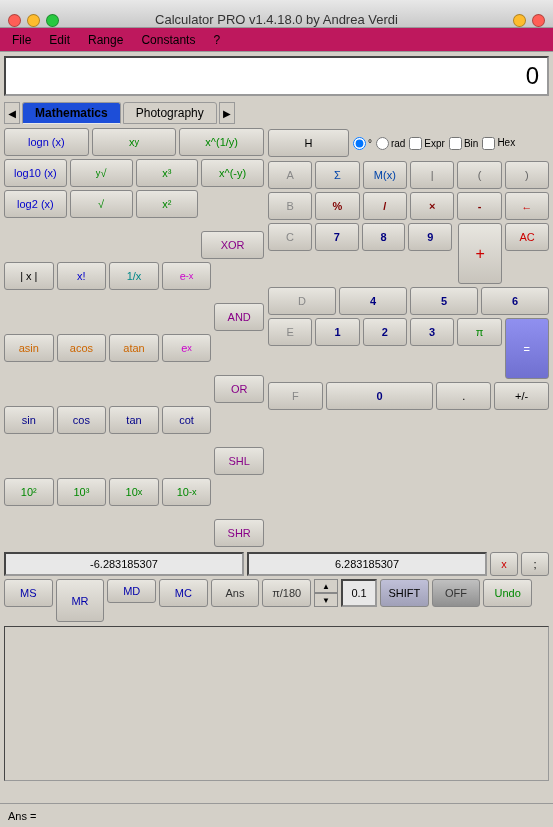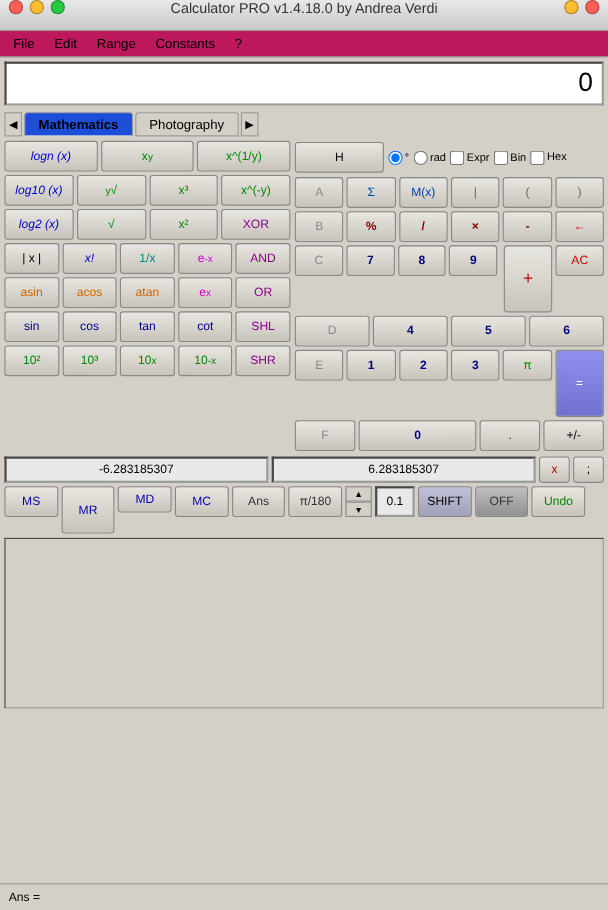--- a/index.html
+++ b/index.html
@@ -10,21 +10,21 @@
       font-family: 'Arial', sans-serif;
       font-size: 12px;
       overflow: hidden;
     }
 
     
     .titlebar {
       height: 28px;
       background: linear-gradient(to bottom, #e8e8e8, #c8c8c8);
       display: flex;
-      align-items: flex-start;
+      align-items: flex-end;
       justify-content: center;
       border-bottom: 1px solid #999;
       position: relative;
     }
     .titlebar-title {
       font-size: 13px;
       color: #333;
     }
     .titlebar-buttons {
       position: absolute;
@@ -153,23 +153,23 @@
       cursor: pointer;
       font-size: 11px;
       border-radius: 3px;
       display: flex;
       align-items: center;
       justify-content: center;
       flex: 1;
       color: #000;
       text-align: center;
     }
-    .btn-blue { color: #0000cc; font-style: italic; }
+    .btn-blue { color: #0000cc; }
     .btn-green { color: #008800; }
-    .btn-purple { color: #880088; }
+    .btn-purple { color: #880088; margin-top: 41px; }
     .btn-magenta { color: #cc00cc; }
     .btn-teal { color: #008888; }
     .btn-darkblue { color: #000088; }
     .btn-orange { color: #cc6600; }
 
     
     .right-panel {
       display: flex;
       flex-direction: column;
       gap: 3px;

